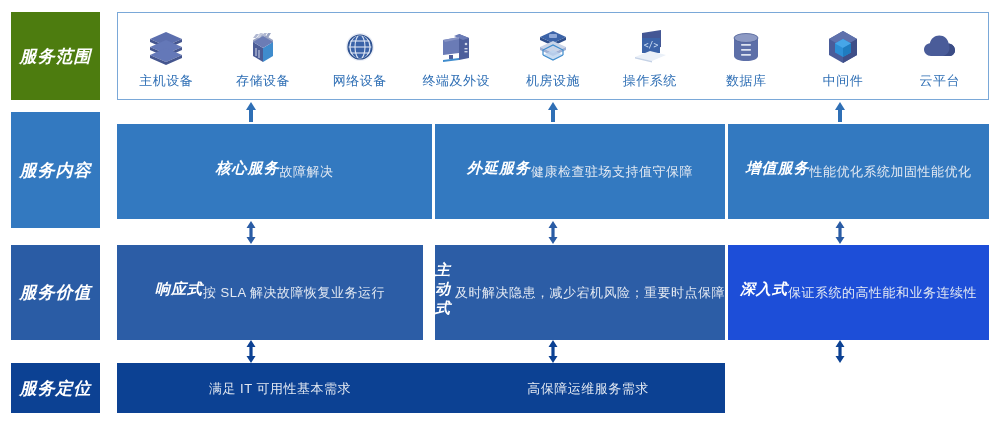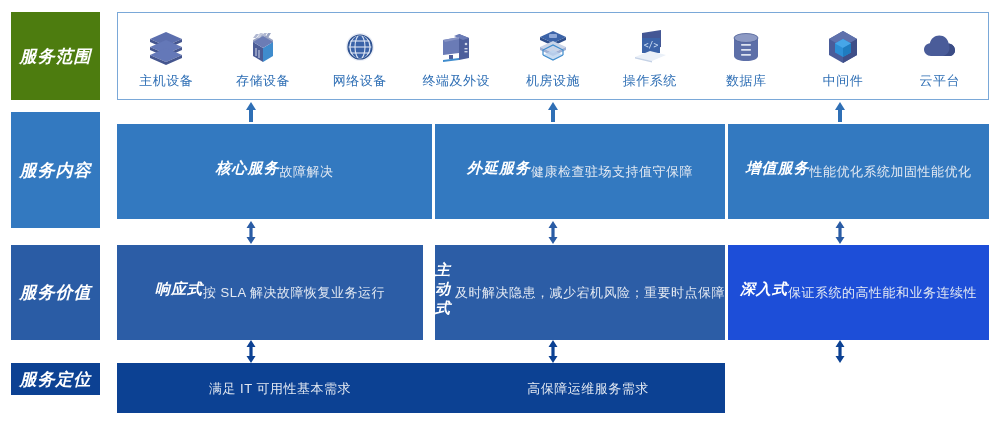--- a/index.html
+++ b/index.html
@@ -112,21 +112,21 @@
 
   <div class="row-label" id="row-label-0" style="top:12px;height:88px;background:#4d7c0f;">
     <span>服务范围</span>
   </div>
   <div class="row-label" id="row-label-1" style="top:112px;height:116px;background:#3379c0;">
     <span>服务内容</span>
   </div>
   <div class="row-label" id="row-label-2" style="top:245px;height:95px;background:#2a5ca5;font-style:italic;">
     <span>服务价值</span>
   </div>
-  <div class="row-label" id="row-label-3" style="top:363px;height:32px;background:#0c4193;">
+  <div class="row-label" id="row-label-3" style="top:363px;height:50px;background:#0c4193;">
     <span>服务定位</span>
   </div>
 
   <div id="scope-panel">
 
     <div class="scope-item">
       <div class="scope-icon">
         <svg width="42" height="42" viewBox="0 0 42 42">
           <g>
             <polygon points="21,6 37,13 21,20 5,13" fill="#5c6fae"></polygon>

